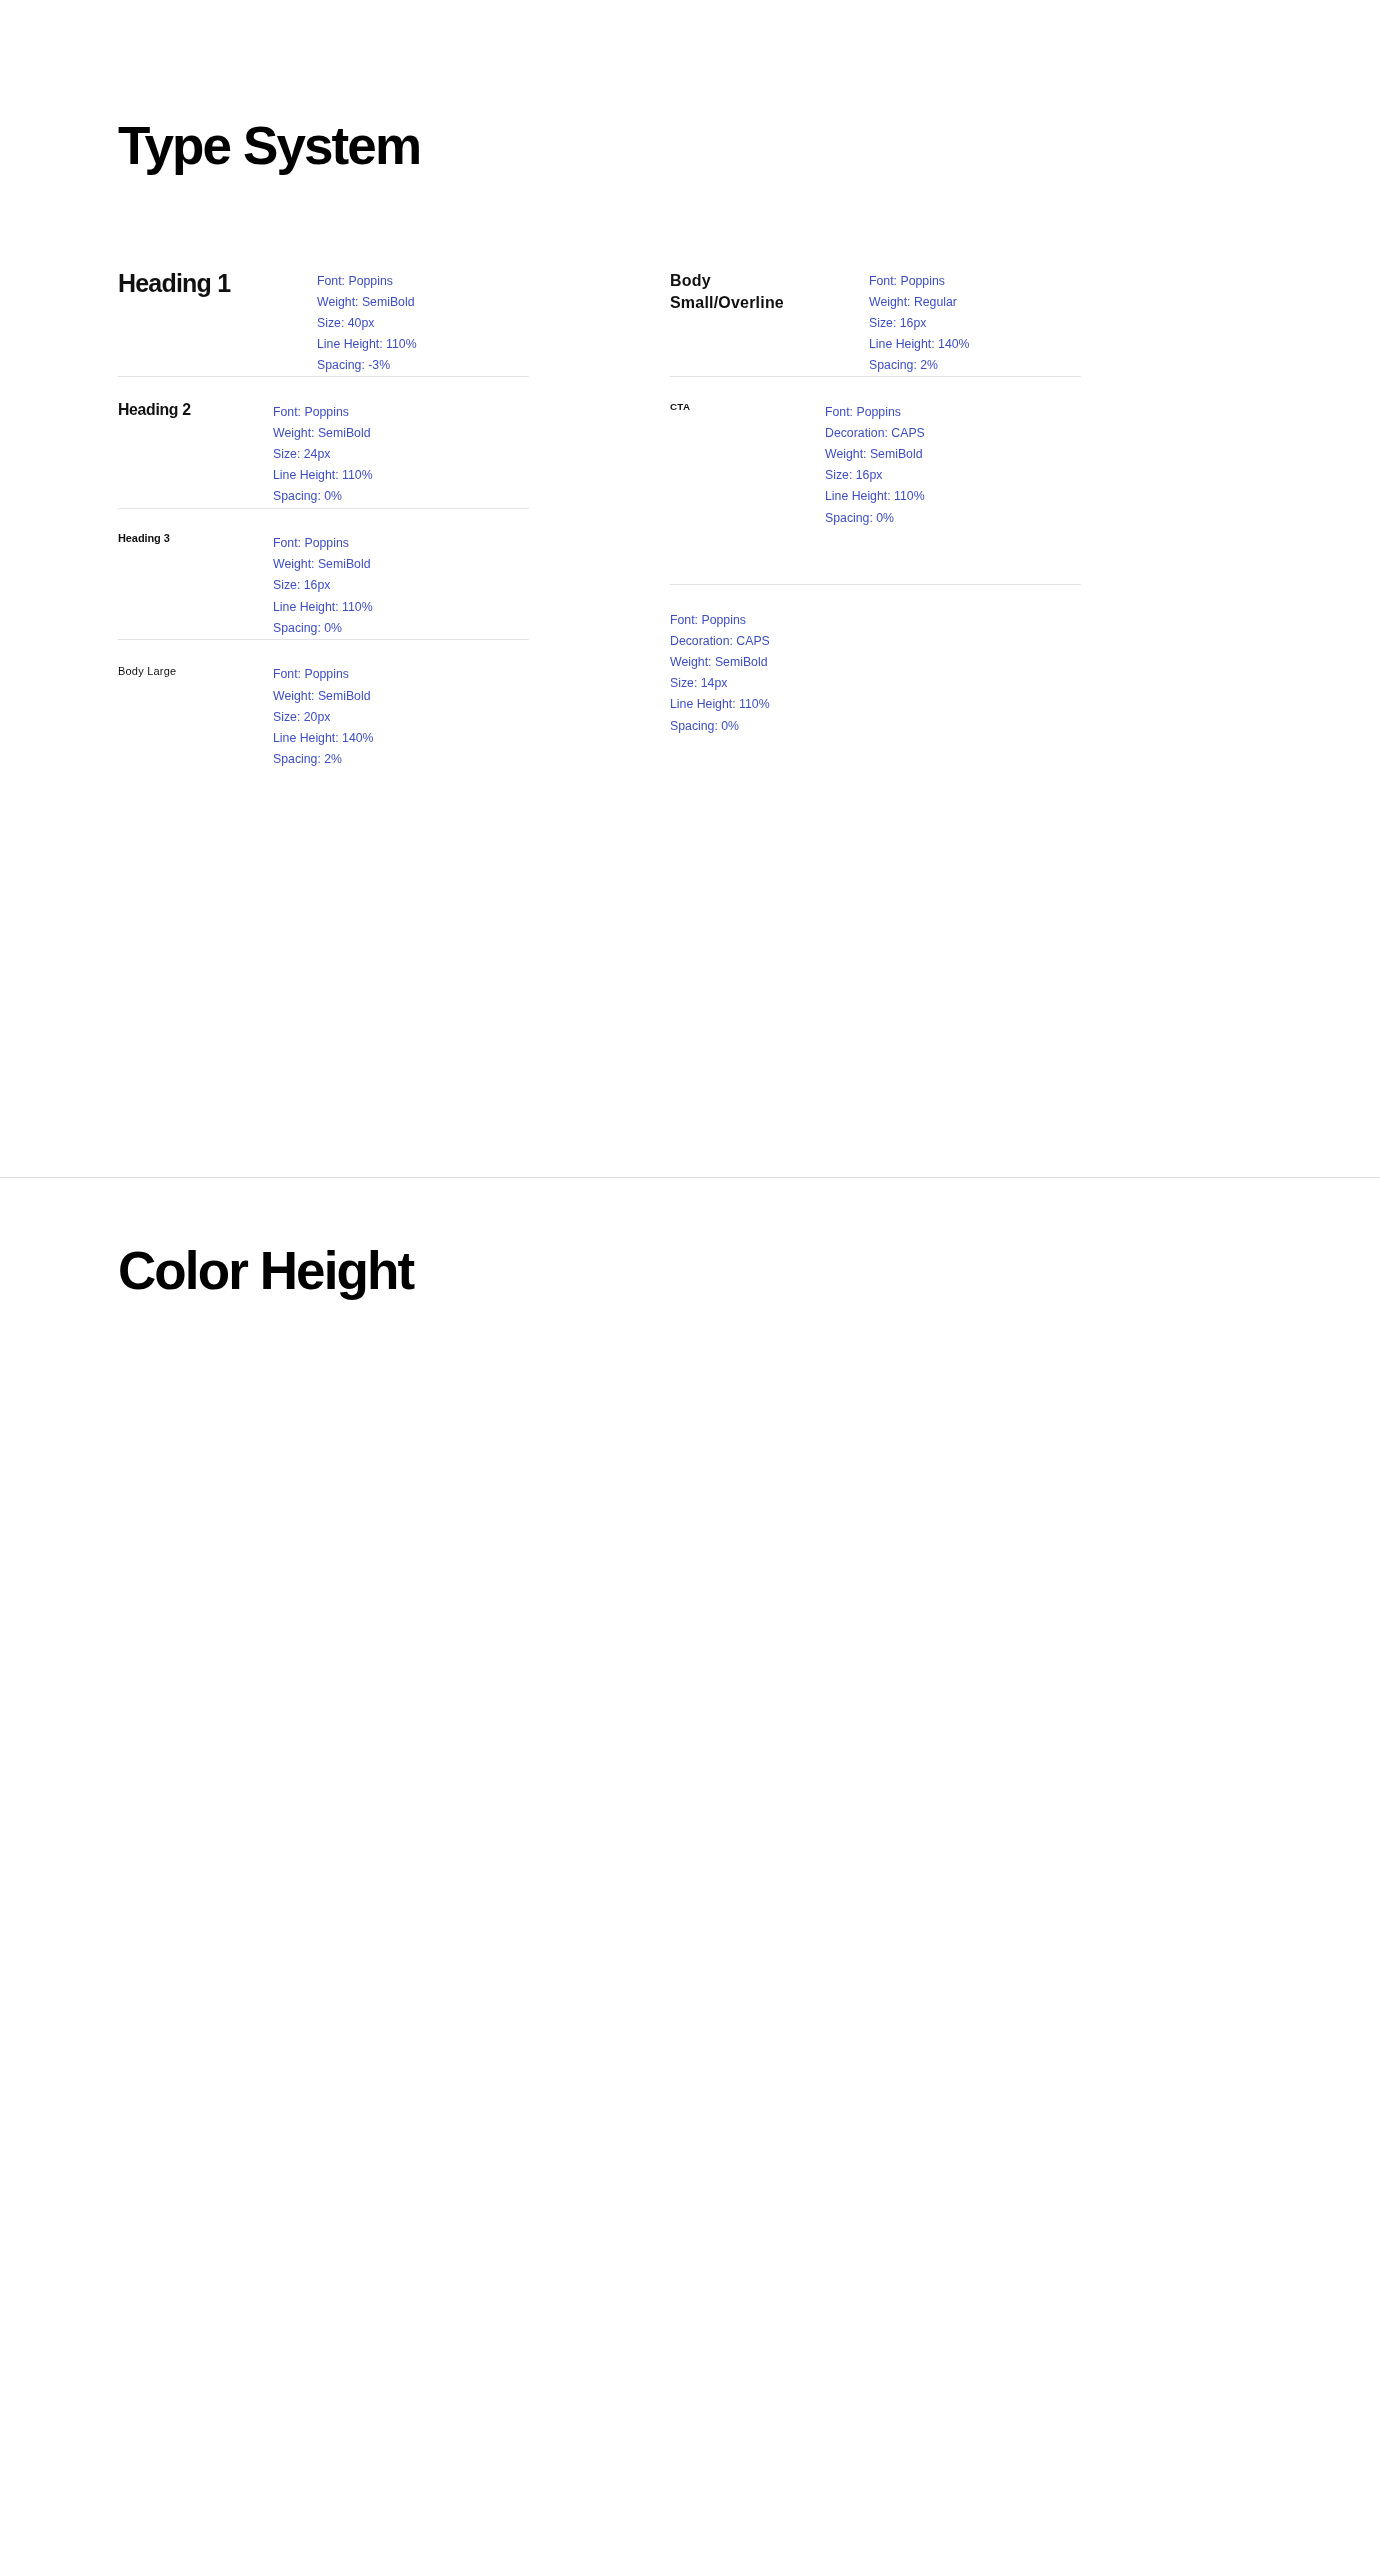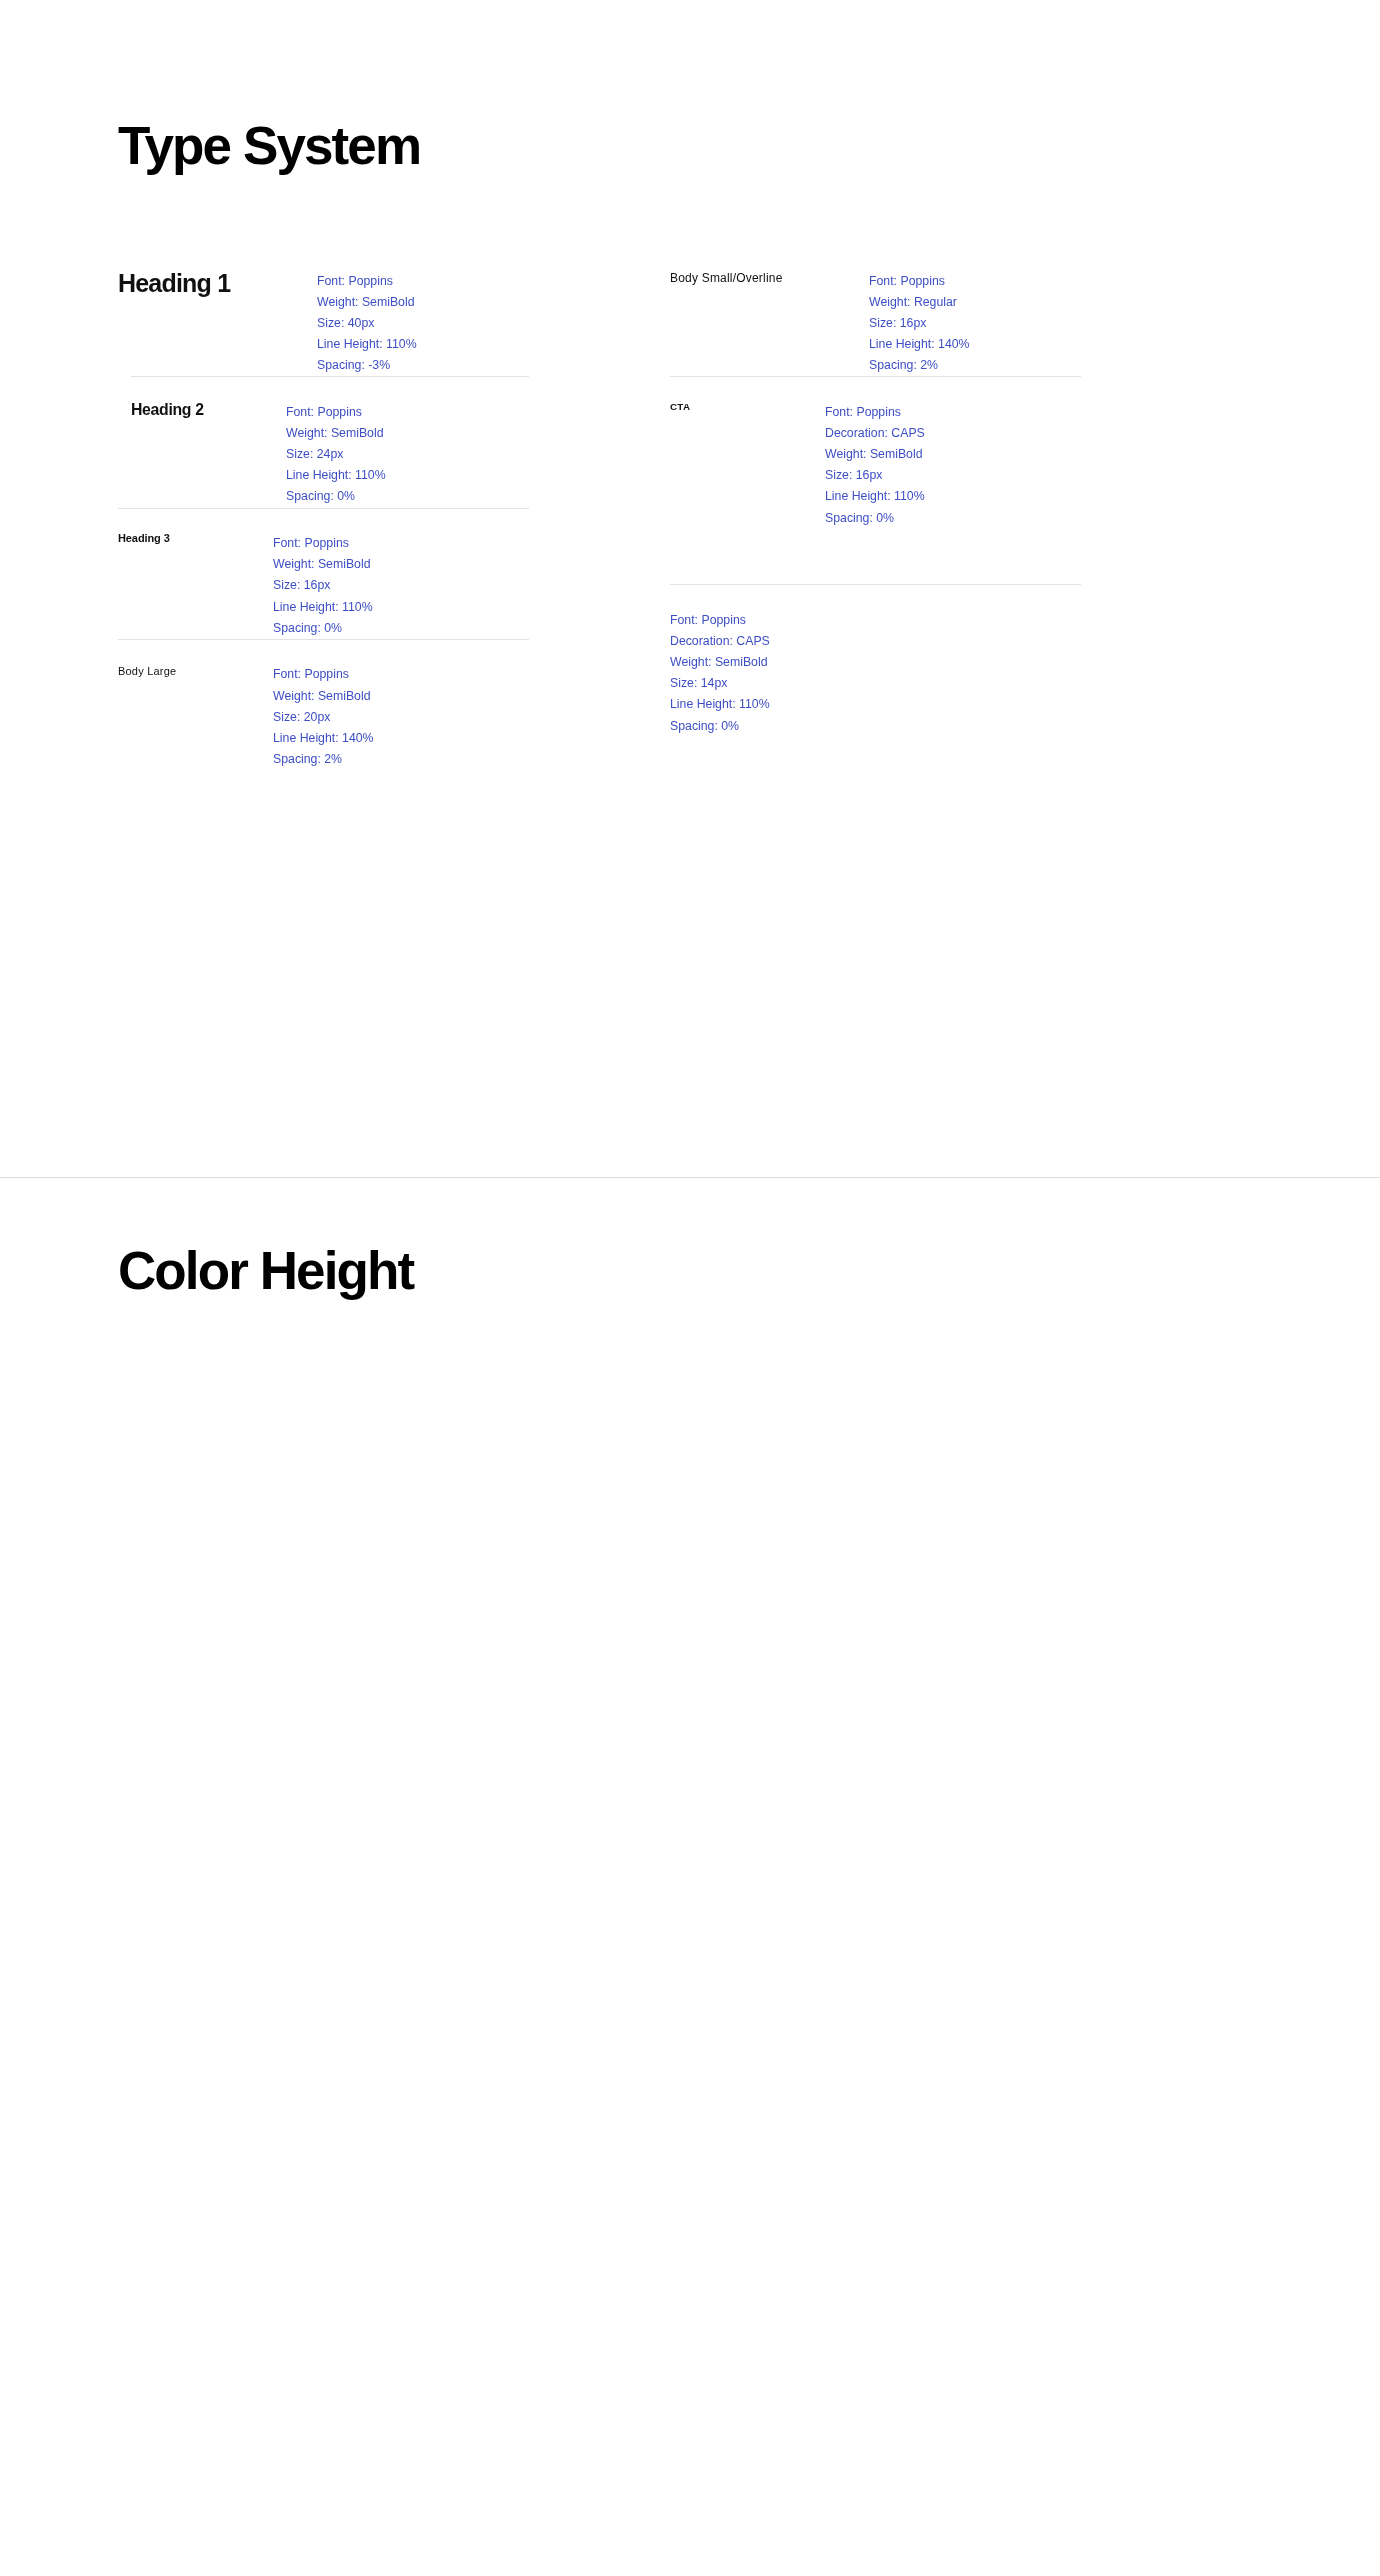--- a/index.html
+++ b/index.html
@@ -63,27 +63,27 @@
     line-height: 1.72;
     padding-top: 2.6px;
   }
   .spec-list div { white-space: nowrap; }
 
   
   .s-h1    { font-size: 25px;   font-weight: 700; letter-spacing: -0.8px; line-height: 1.05; }
   .s-h2    { font-size: 15.8px; font-weight: 700; letter-spacing: -0.3px; line-height: 1.1; }
   .s-h3    { font-size: 11px;   font-weight: 700; letter-spacing: -0.1px; line-height: 1.1; }
   .s-body-l{ font-size: 11px;   font-weight: 400; letter-spacing: 0.2px; line-height: 1.4; }
-  .s-body-s{ font-size: 12px; font-weight: 400; letter-spacing: 0.2px; line-height: 1.4; }
+  .s-body-s{ font-size: 16px; font-weight: 700; letter-spacing: 0.2px; line-height: 1.4; }
   .s-cta   { font-size: 9.8px; font-weight: 700; letter-spacing: 0.3px; text-transform: uppercase; }
   .s-cta-s { font-size: 8.5px;   font-weight: 700; letter-spacing: 0.3px; text-transform: uppercase; }
 
   
   .h-r1 { min-height: 107px; }
-  .h-r2 { min-height: 106px; margin-left: 13px; }
+  .h-r2 { min-height: 106px; }
   .h-r3 { min-height: 107px; }
   .h-r4 { min-height: 102px; }
 
   .hr-full {
     position: absolute;
     left: 0;
     top: 1177px;
     width: 1380px;
     height: 0.9px;
     background: #dcdcdf;

